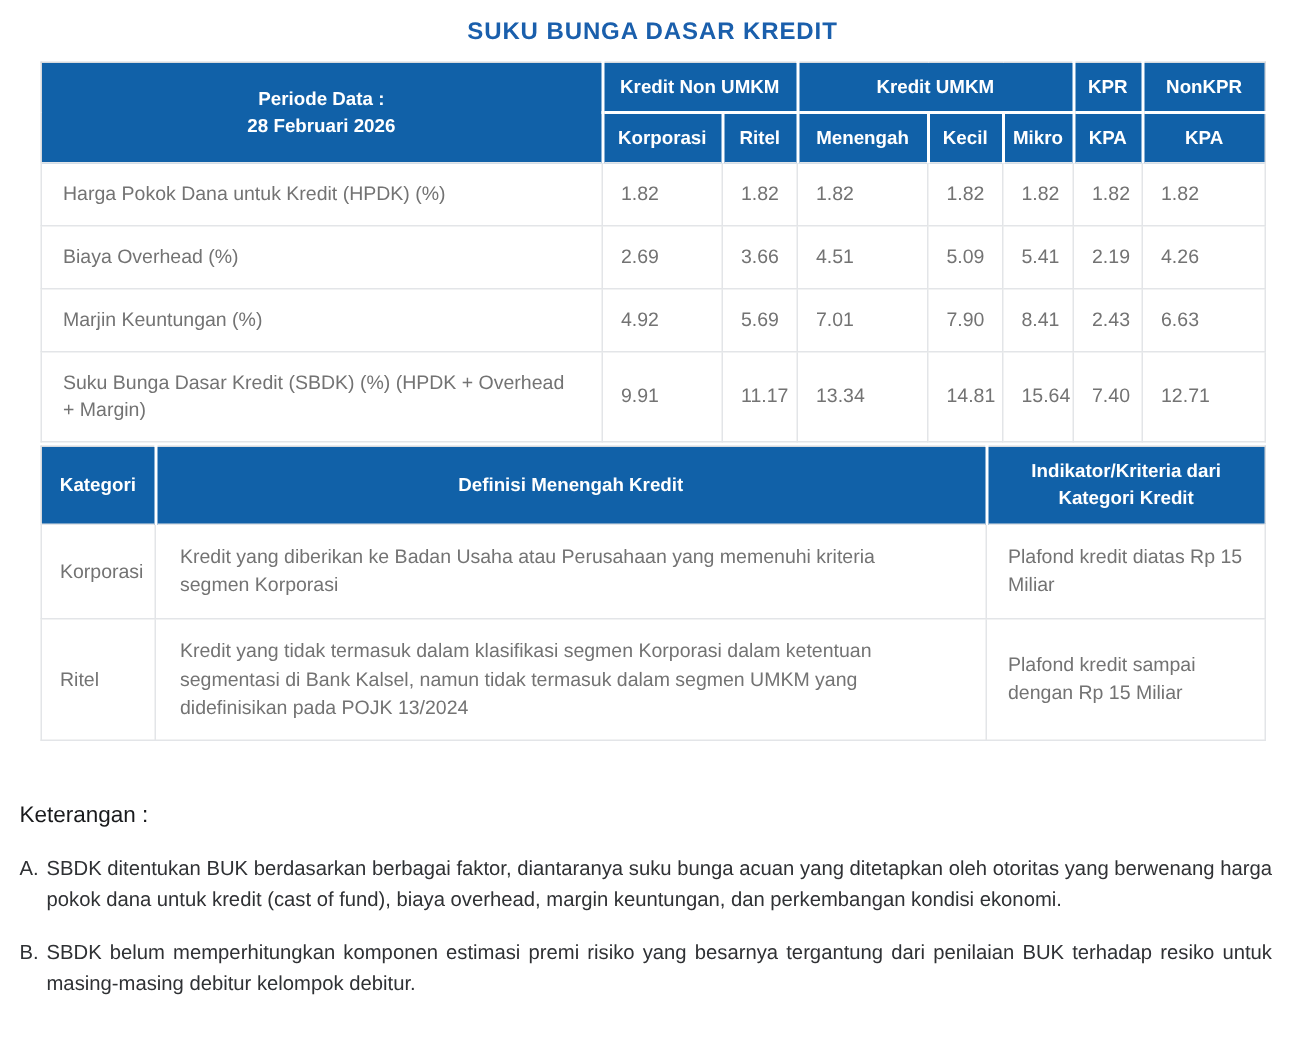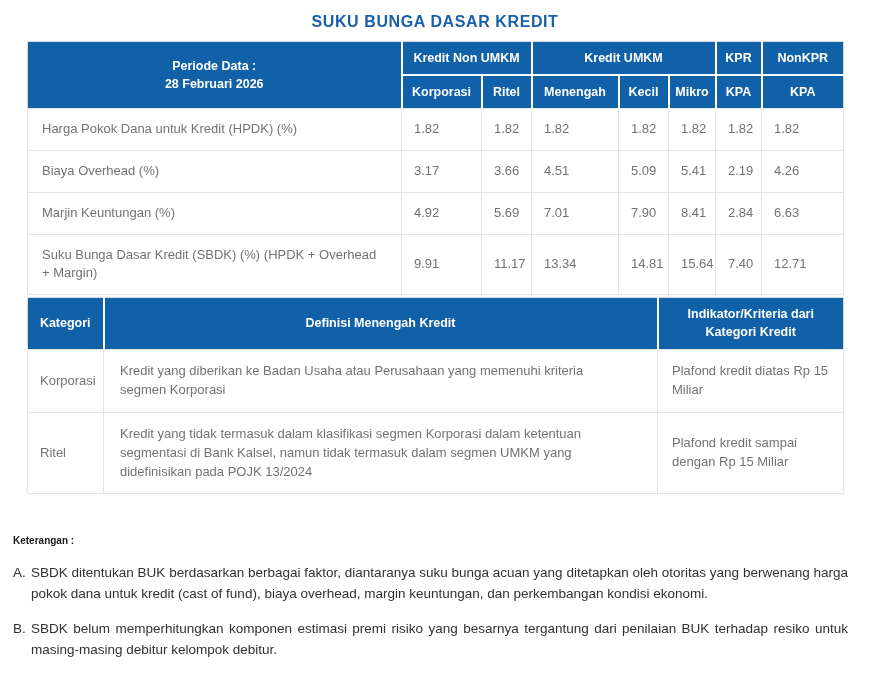--- a/index.html
+++ b/index.html
@@ -54,23 +54,23 @@
   .tbl2 thead th { padding:8px 6px; line-height:1.4; }
   .tbl2 tbody td { padding:12px 14px; }
   .tbl2 tbody td.kat { text-align:left; padding-left:12px; }
   .tbl2 tbody td.def { padding-left:16px; padding-right:64px; }
   .notes {
     margin:41px 22px 0 13px;
     color:#2f3134;
     font-size:13.5px;
   }
   .notes-heading {
-    font-weight:bold;
+    font-weight:normal;
     color:#191a1c;
-    font-size:10px;
+    font-size:15px;
     margin-bottom:17px;
   }
   .note {
     display:flex;
     margin-bottom:14px;
     line-height:1.55;
   }
   .note .letter { flex:0 0 18px; }
   .note .text { flex:1; text-align:justify; }
 </style>
@@ -117,36 +117,36 @@
       <td>1.82</td>
       <td>1.82</td>
       <td>1.82</td>
       <td>1.82</td>
       <td>1.82</td>
       <td>1.82</td>
       <td>1.82</td>
     </tr>
     <tr>
       <td class="lbl">Biaya Overhead (%)</td>
-      <td>3.17</td>
+      <td>2.69</td>
       <td>3.66</td>
       <td>4.51</td>
       <td>5.09</td>
       <td>5.41</td>
       <td>2.19</td>
       <td>4.26</td>
     </tr>
     <tr>
       <td class="lbl">Marjin Keuntungan (%)</td>
       <td>4.92</td>
       <td>5.69</td>
       <td>7.01</td>
       <td>7.90</td>
       <td>8.41</td>
-      <td>2.84</td>
+      <td>2.43</td>
       <td>6.63</td>
     </tr>
     <tr>
       <td class="lbl">Suku Bunga Dasar Kredit (SBDK) (%) (HPDK + Overhead + Margin)</td>
       <td>9.91</td>
       <td>11.17</td>
       <td>13.34</td>
       <td>14.81</td>
       <td>15.64</td>
       <td>7.40</td>

